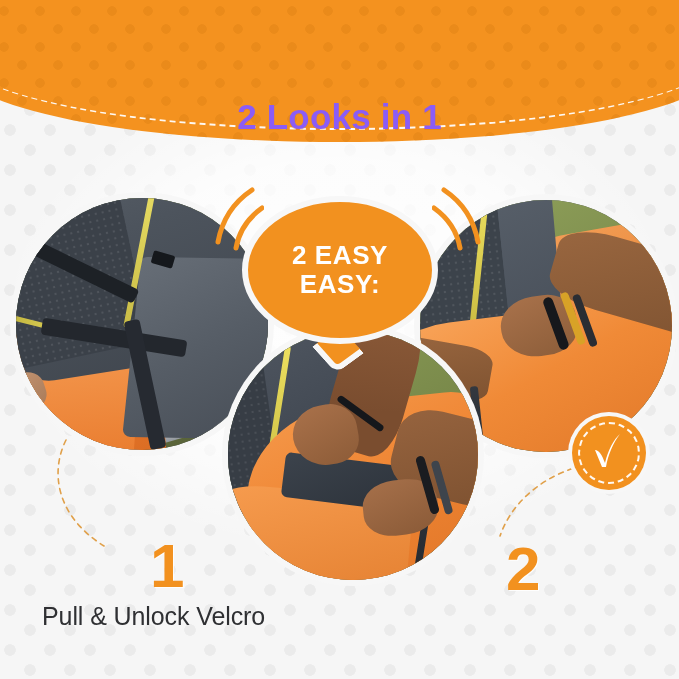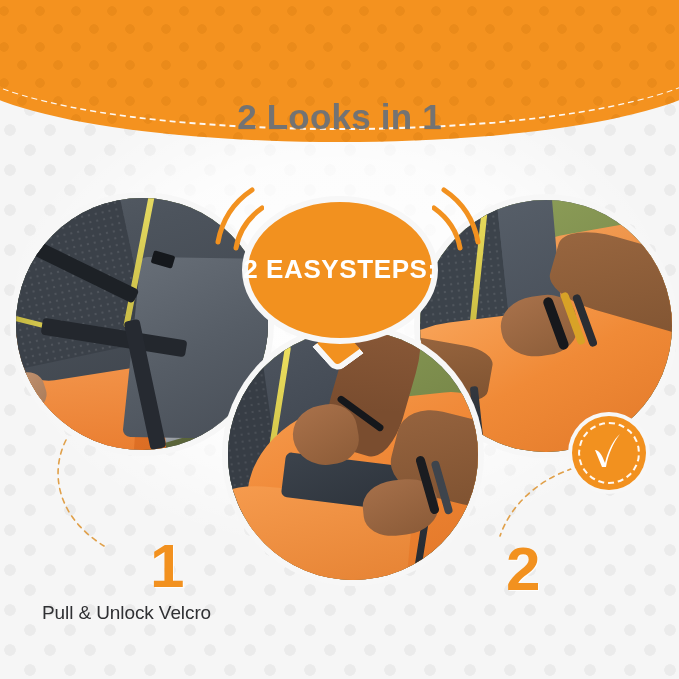--- a/index.html
+++ b/index.html
@@ -69,21 +69,21 @@
   .header-text {
     position: absolute;
     left: 0;
     right: 0;
     top: 98px;
     text-align: center;
     z-index: 4;
   }
   .title-main {
     display: block;
-    color: #737373;
+    color: #8b5cf6;
     font-size: 35px;
     font-weight: bold;
     letter-spacing: 0.2px;
     line-height: 1.08;
     text-shadow: 0 1px 0 rgba(200,110,14,0.25);
   }
   .title-sub {
     display: block;
     color: #ffffff;
     font-size: 29px;
@@ -382,21 +382,21 @@
     border-right: 6px solid #f7f7f7;
     border-bottom: 6px solid #f7f7f7;
     border-bottom-right-radius: 10px;
     transform: rotate(48deg) skewX(-6deg);
     box-sizing: border-box;
   }
   .bubble-text {
     position: absolute;
     inset: 0;
     display: flex;
-    flex-direction: row;
+    flex-direction: column;
     align-items: center;
     justify-content: center;
     color: #ffffff;
     font-weight: bold;
     font-size: 26px;
     line-height: 1.12;
     letter-spacing: 0.6px;
     text-align: center;
     z-index: 2;
   }
@@ -449,21 +449,21 @@
     line-height: 1;
     z-index: 6;
     text-shadow: 1px 1px 0 rgba(255,255,255,0.85);
   }
   #step-num-1 { left: 150px; top: 535px; }
   #step-num-2 { left: 506px; top: 538px; }
 
   .caption {
     position: absolute;
     color: #2f3033;
-    font-size: 19px;
+    font-size: 25px;
     font-weight: normal;
     letter-spacing: -0.1px;
     z-index: 6;
     white-space: nowrap;
   }
   #caption-1 { left: 42px;  top: 602px; }
   #caption-2 { left: 404px; top: 602px; }
 </style>
 </head>
 <body>
@@ -548,21 +548,21 @@
   <svg class="motion" id="motion-right" width="52" height="74" viewBox="0 0 52 74">
     <path d="M12 4 C30 16 42 34 46 56" stroke="#f2911f" stroke-width="5" fill="none" stroke-linecap="round"></path>
     <path d="M2 22 C16 32 25 45 28 62" stroke="#f2911f" stroke-width="5" fill="none" stroke-linecap="round"></path>
   </svg>
 
   <div class="bubble-wrap">
     <div class="bubble-tail"></div>
     <div class="bubble"></div>
     <div class="bubble-text">
       <span>2 EASY</span>
-      <span>STEPS:</span>
+      <span>EASY:</span>
     </div>
   </div>
 
   <div class="check-badge">
     <svg class="check-mark" viewBox="0 0 28 36">
       <path d="M2 17 C6 17 9 22 12 30 C15 17 21 6 27 1 C20 10 15 22 13 34 L9 34 Z" fill="#ffffff"></path>
     </svg>
   </div>
 
   <svg class="connector" id="connector-left" width="130" height="120" viewBox="0 0 130 120">

